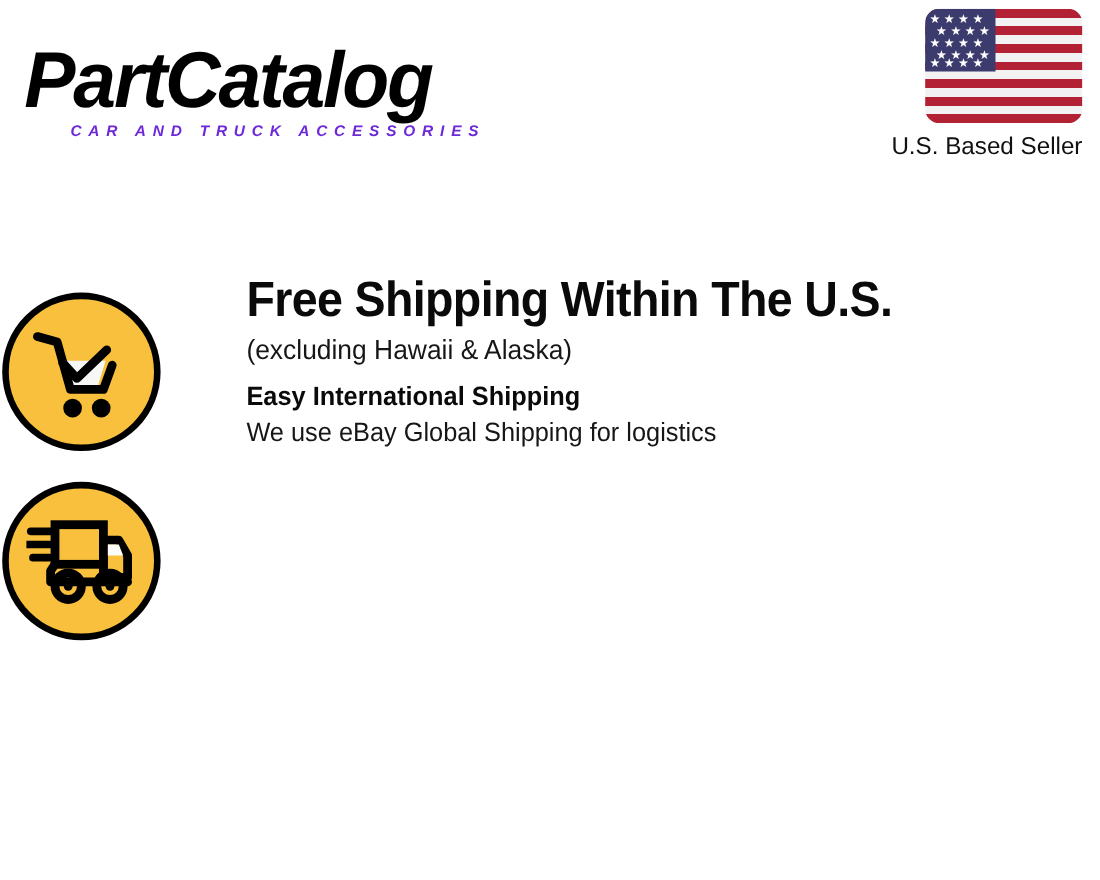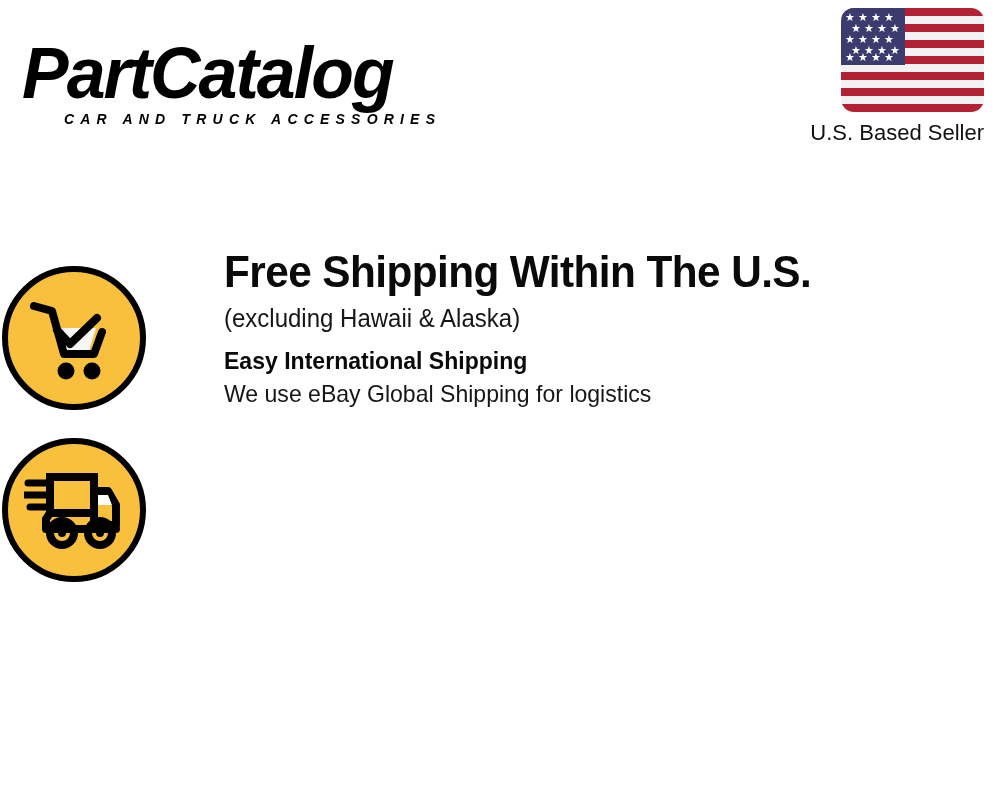--- a/index.html
+++ b/index.html
@@ -45,21 +45,21 @@
     white-space: nowrap;
     transform: scaleX(0.97);
     transform-origin: left top;
   }
   .brand-tagline {
     font-family: "Liberation Sans", sans-serif;
     font-weight: 700;
     font-style: italic;
     font-size: 14px;
     letter-spacing: 6.2px;
-    color: #000000;
+    color: #6d28d9;
     white-space: nowrap;
     margin-top: 1px;
     margin-left: 42px;
   }
 
   .seller-badge {
     position: absolute;
     right: 16px;
     top: 8px;
     width: 270px;

